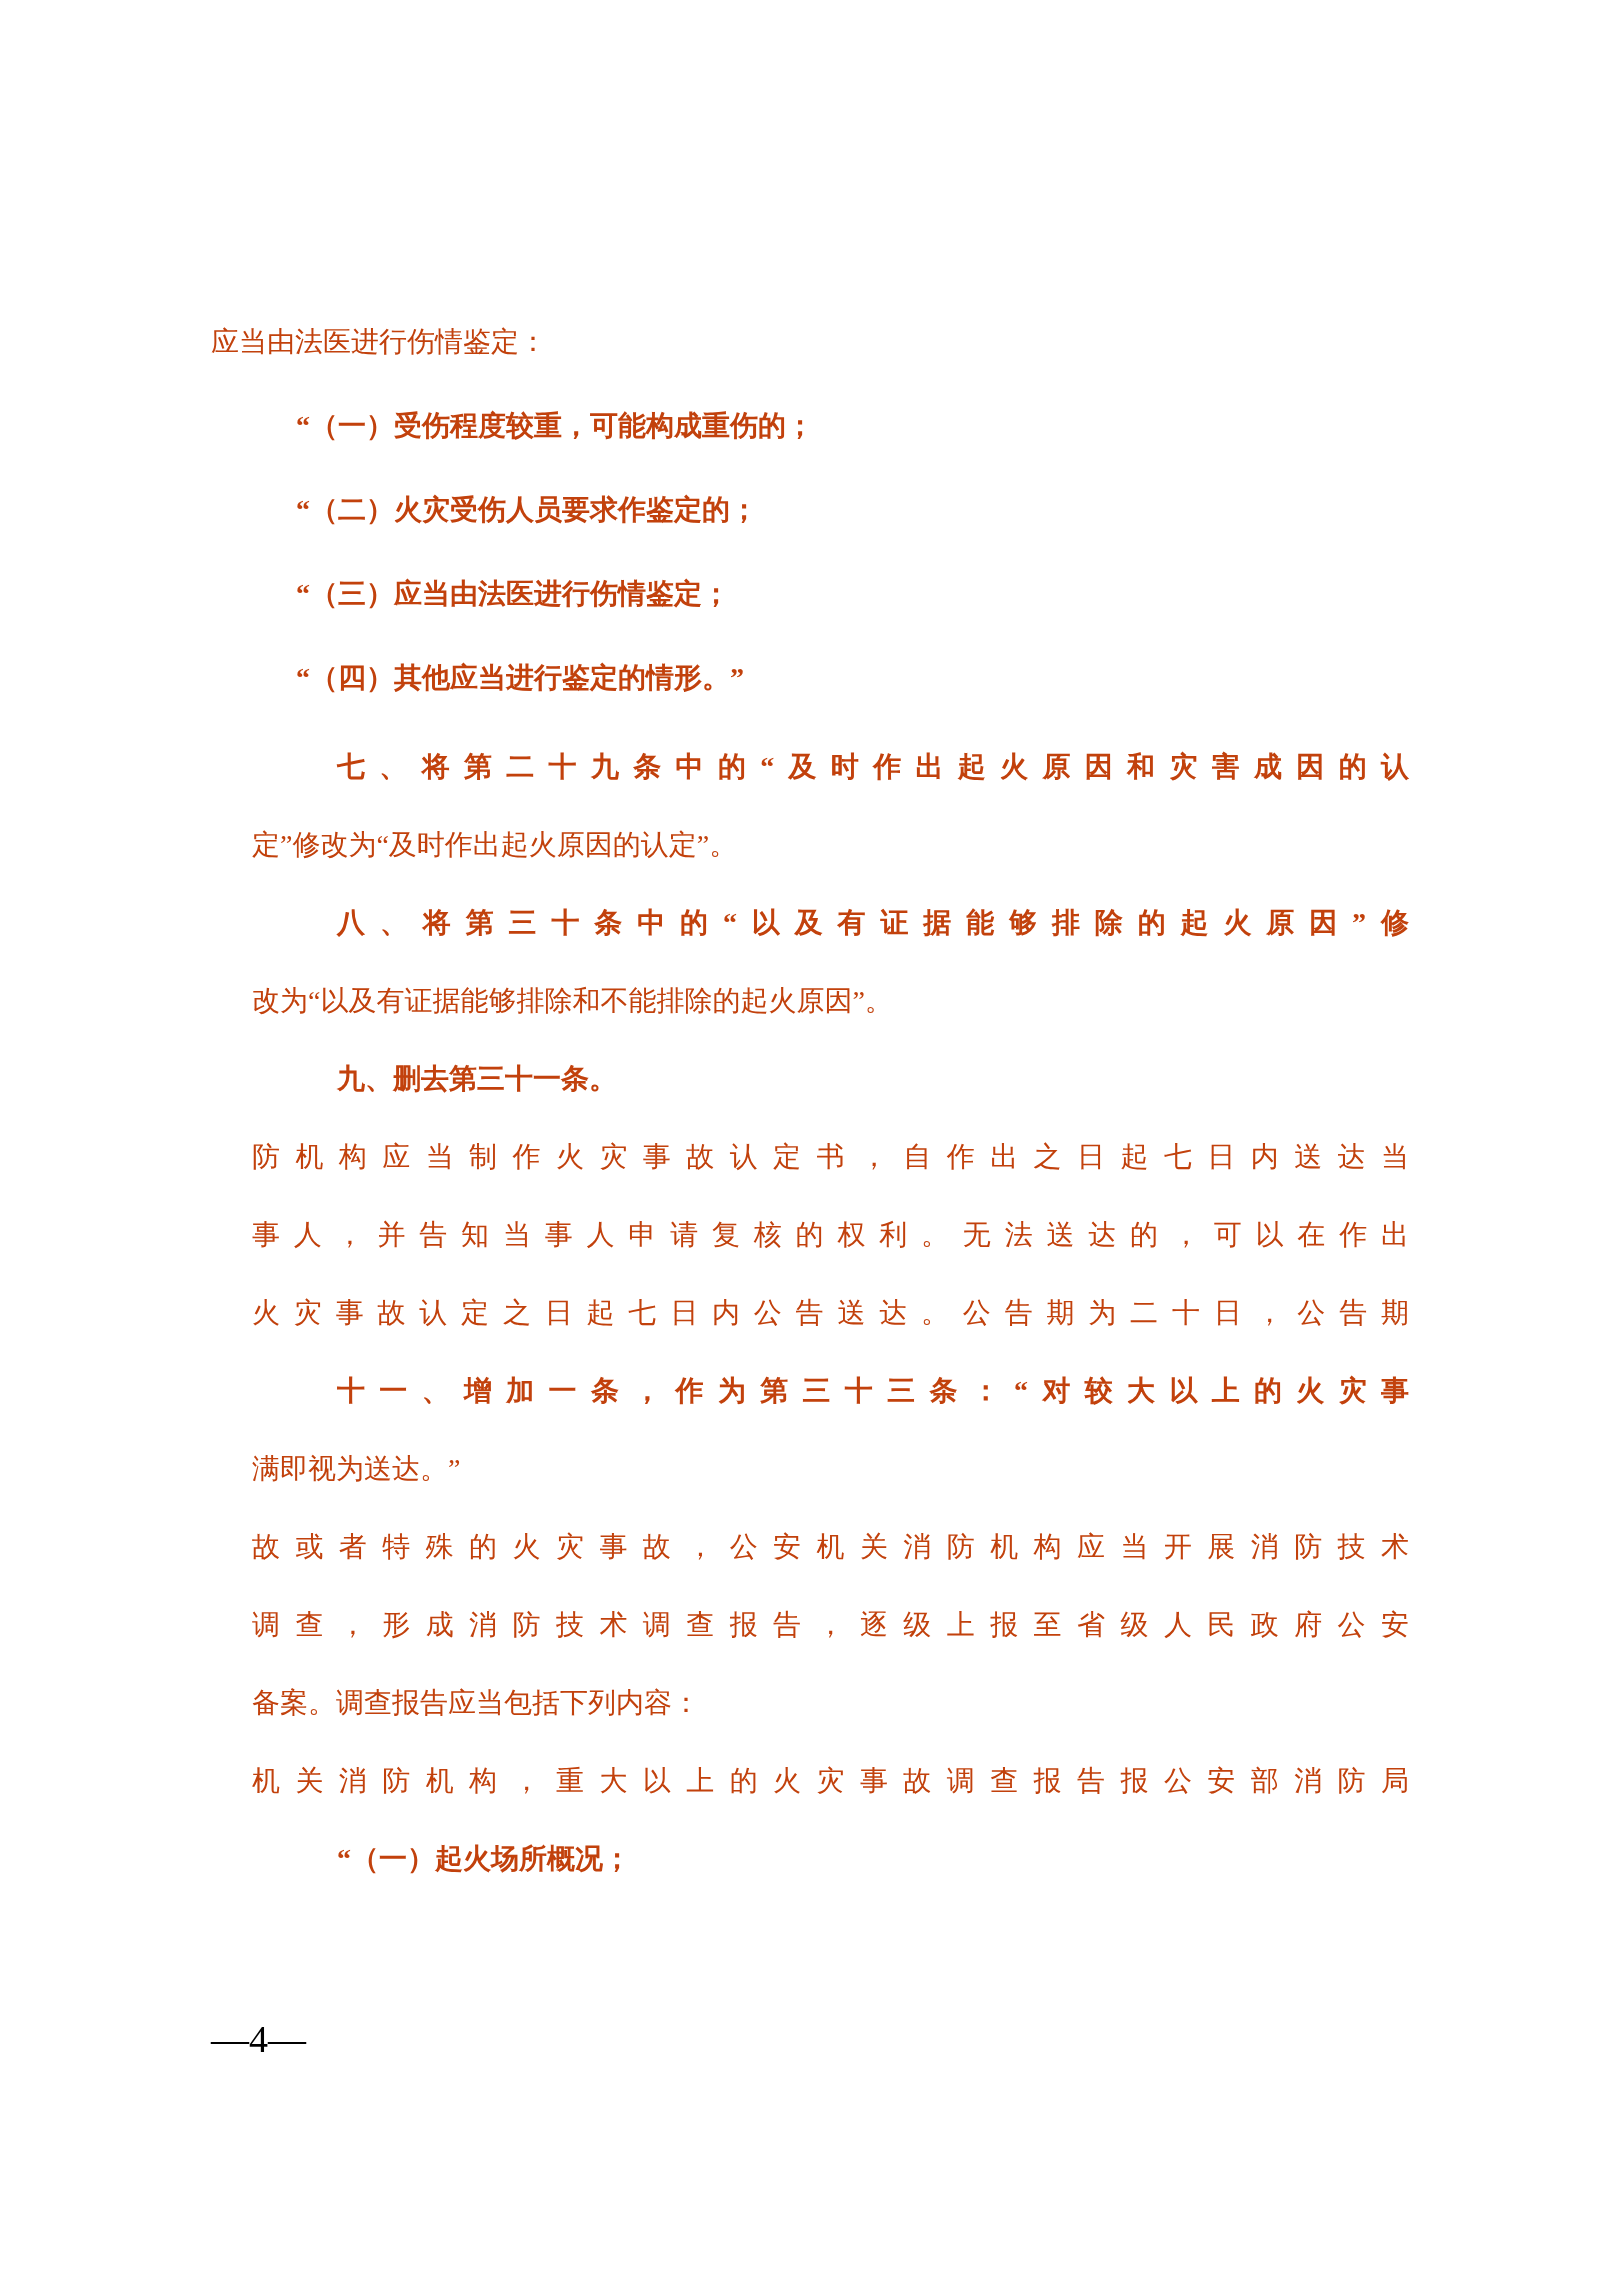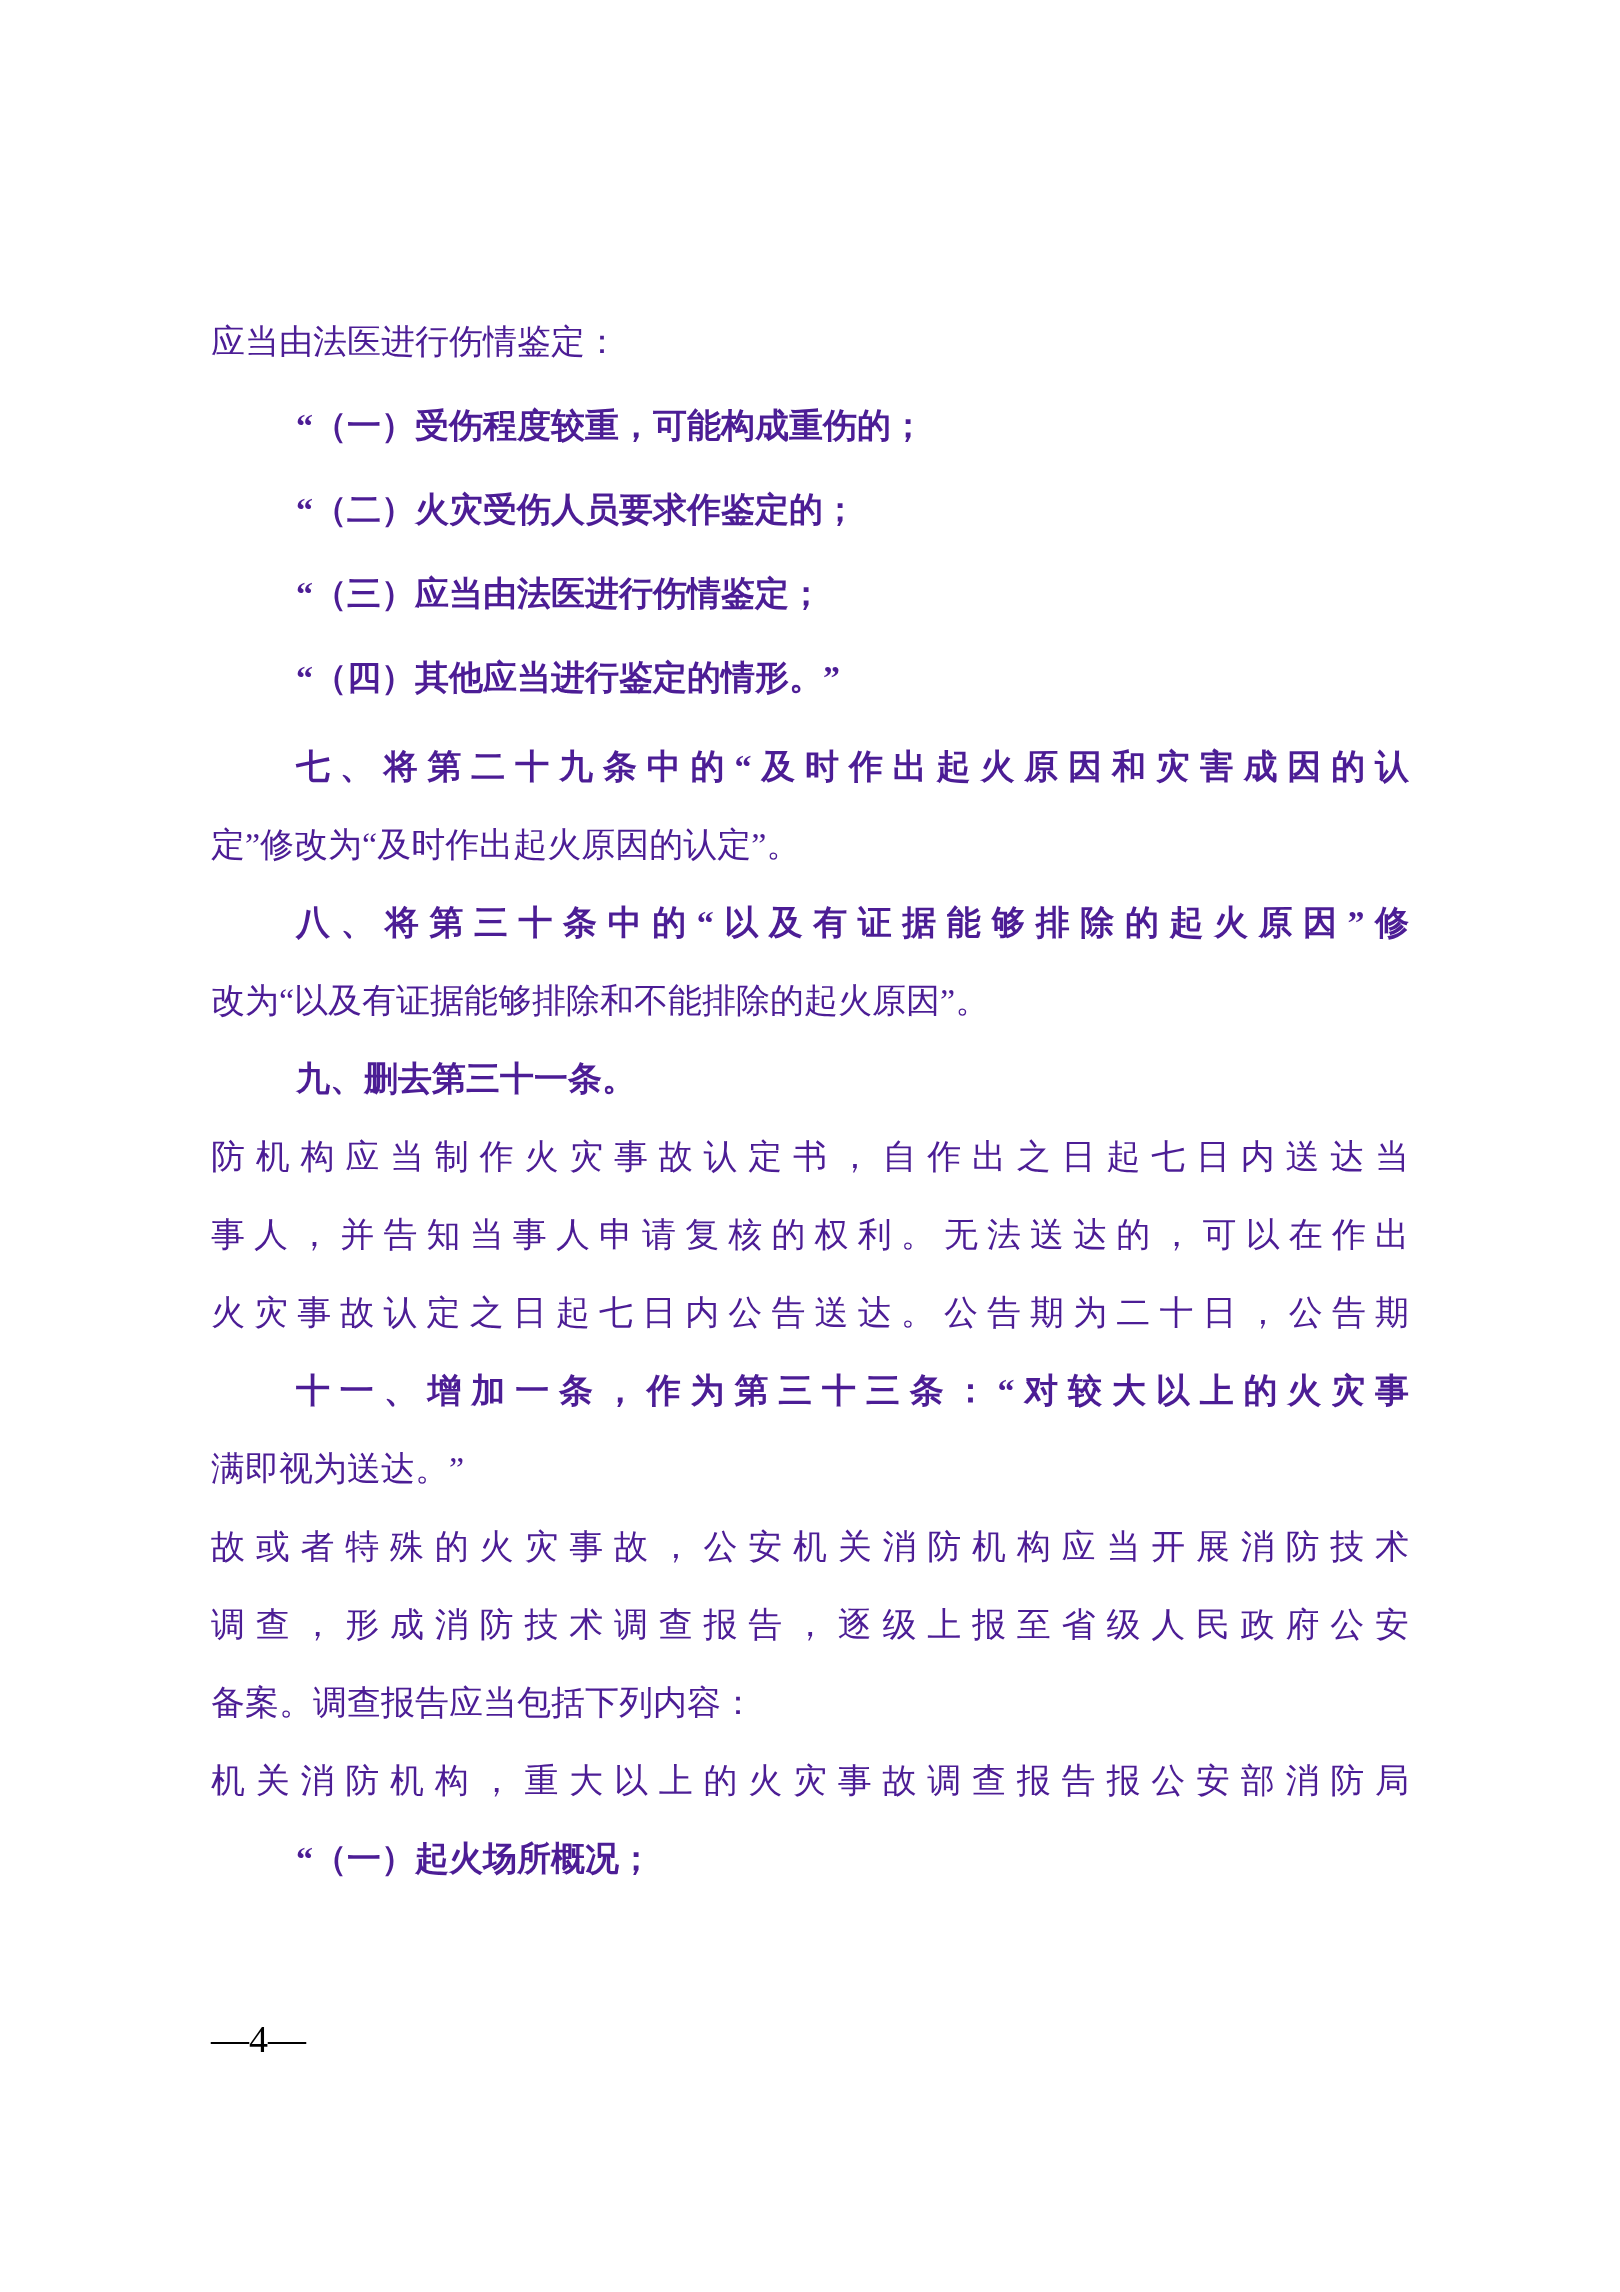--- a/index.html
+++ b/index.html
@@ -17,32 +17,33 @@
     overflow: hidden;
   }
   .text-block {
     position: absolute;
     left: 211px;
     width: 1198px;
   }
   .block-a { top: 300px; }
   .block-b { top: 728px; }
   .line {
-    font-size: 34px;
+    font-size: 28px;
     font-weight: 400;
-    color: #4c1d95;
+    color: #c2410c;
     text-align: left;
   }
   .block-a .line {
     height: 84px;
     line-height: 84px;
   }
   .block-b .line {
     height: 78px;
     line-height: 78px;
+    margin-left: 41px;
   }
   .line.indent {
     text-indent: 85px;
     font-weight: bold;
   }
   .line.full {
     text-align: justify;
     text-align-last: justify;
   }
   .pagenum {

